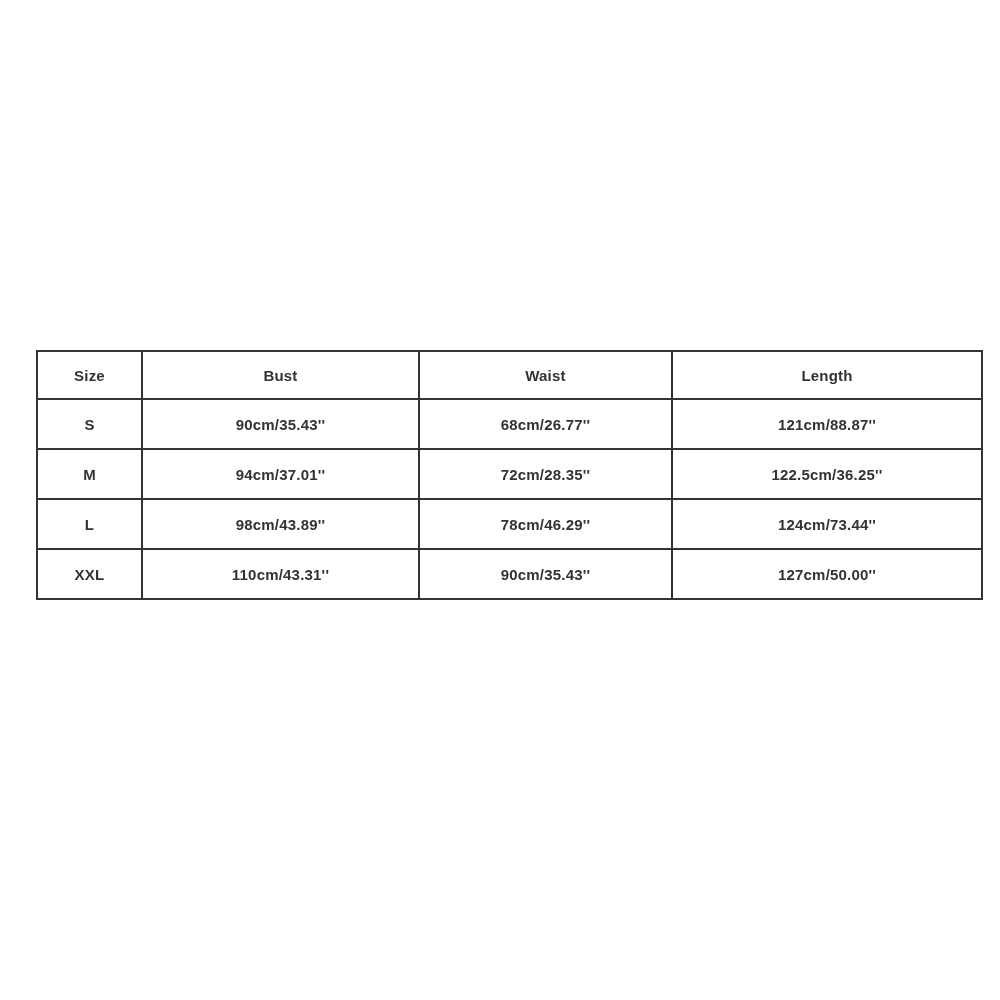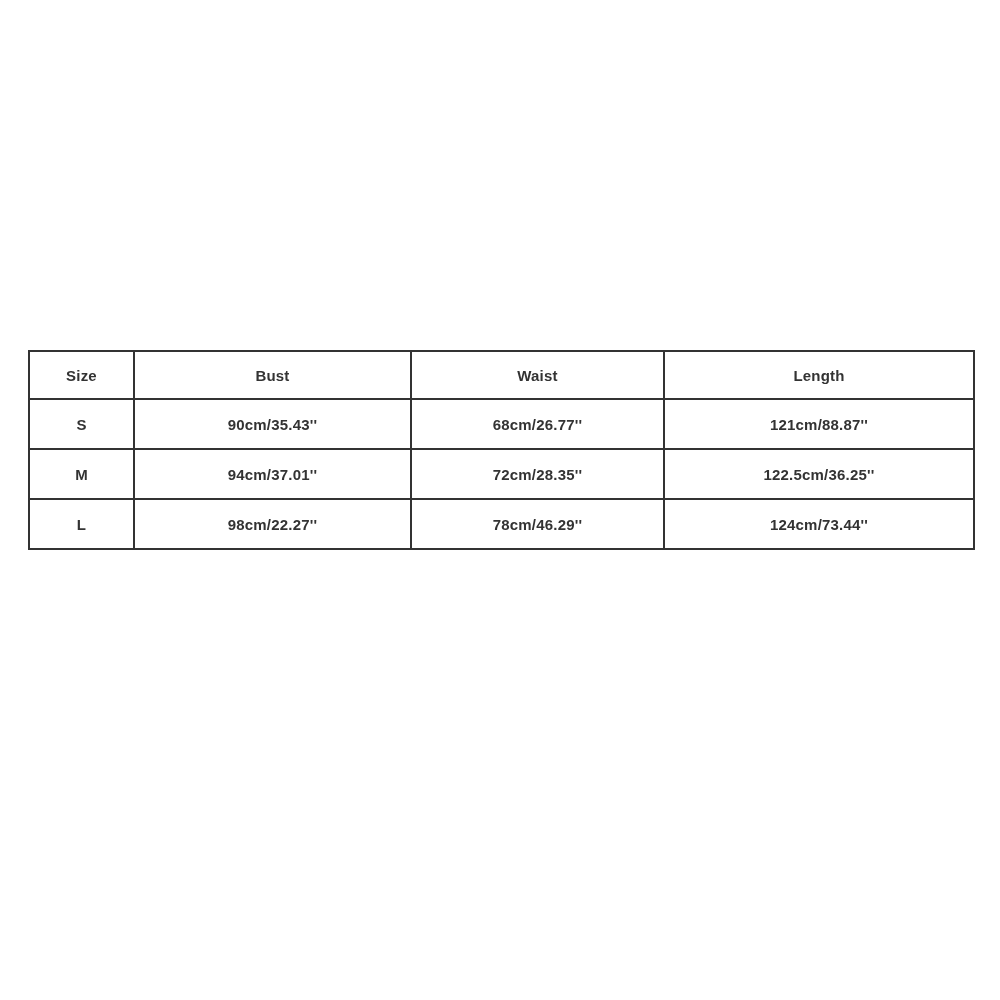--- a/index.html
+++ b/index.html
@@ -11,21 +11,21 @@
   }
   .page {
     position: relative;
     width: 1000px;
     height: 1000px;
     background: #ffffff;
     overflow: hidden;
   }
   table.size-table {
     position: absolute;
-    left: 28px;
+    left: 36px;
     top: 350px;
     width: 945px;
     border-collapse: collapse;
     table-layout: fixed;
     color: #333333;
   }
   table.size-table th,
   table.size-table td {
     border: 2px solid #333333;
     text-align: center;
@@ -65,19 +65,25 @@
         <td>121cm/88.87''</td>
       </tr>
       <tr>
         <td>M</td>
         <td>94cm/37.01''</td>
         <td>72cm/28.35''</td>
         <td>122.5cm/36.25''</td>
       </tr>
       <tr>
         <td>L</td>
-        <td>98cm/22.27''</td>
+        <td>98cm/43.89''</td>
         <td>78cm/46.29''</td>
         <td>124cm/73.44''</td>
+      </tr>
+      <tr>
+        <td>XXL</td>
+        <td>110cm/43.31''</td>
+        <td>90cm/35.43''</td>
+        <td>127cm/50.00''</td>
       </tr>
     </tbody>
   </table>
 </div>
 
 </body></html>

